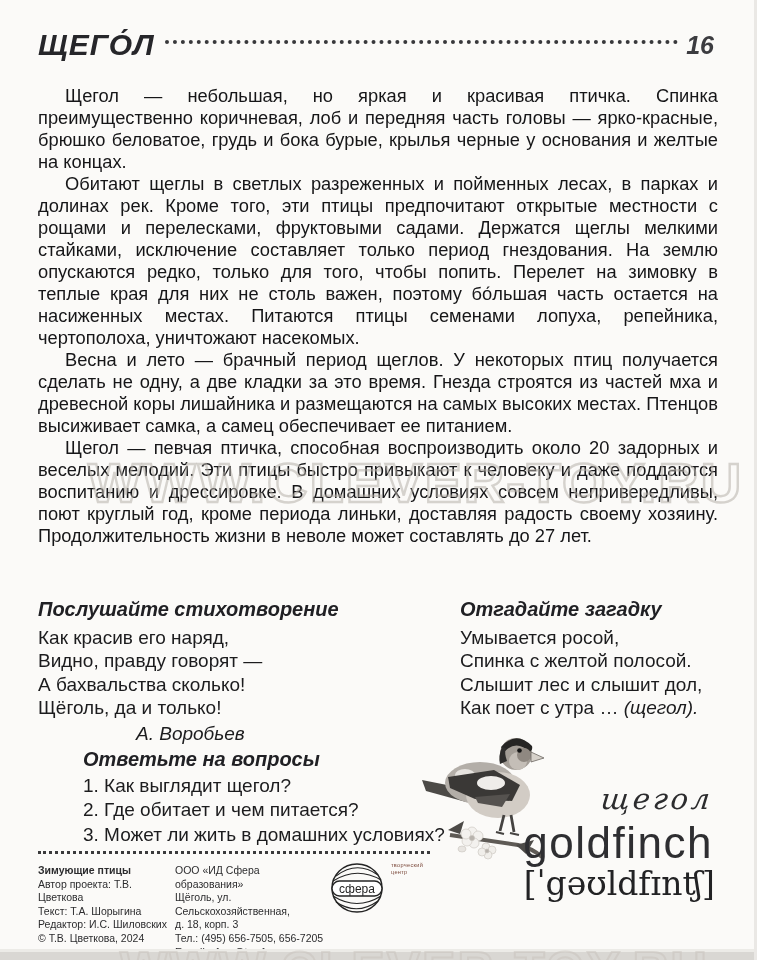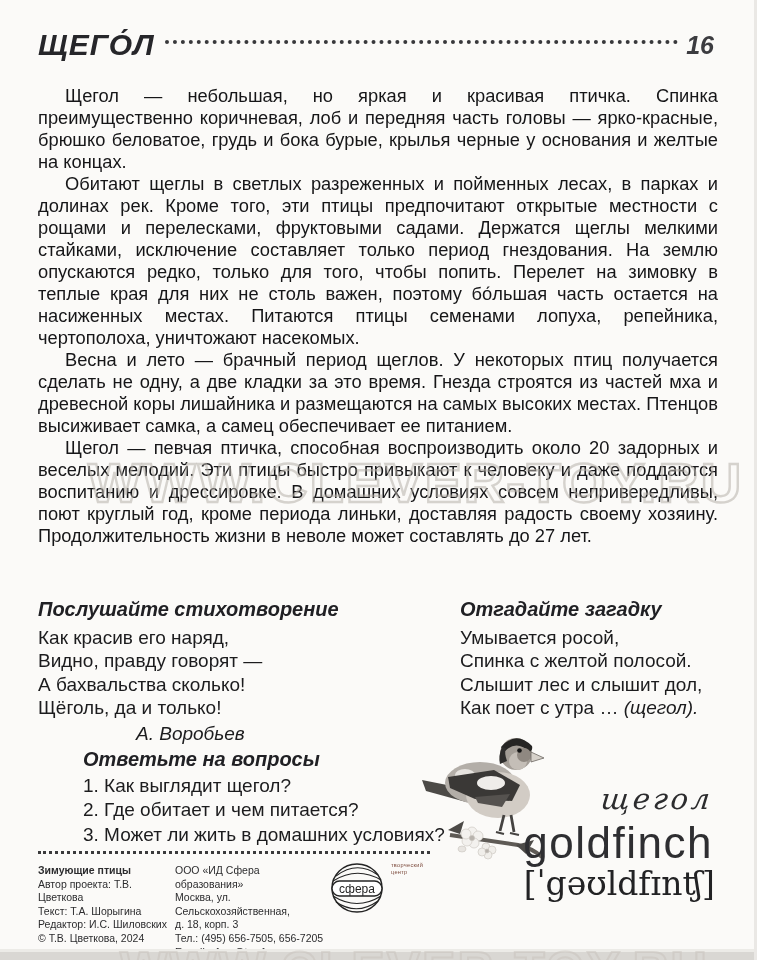--- a/index.html
+++ b/index.html
@@ -99,21 +99,21 @@
   <div class="footer">
     <div class="f-col1">
       <div class="f-series">Зимующие птицы</div>
       <div>Автор проекта: Т.В. Цветкова</div>
       <div>Текст: Т.А. Шорыгина</div>
       <div>Редактор: И.С. Шиловских</div>
       <div>© Т.В. Цветкова, 2024</div>
     </div>
     <div class="f-col2">
       <div>ООО «ИД Сфера образования»</div>
-      <div>Москва, ул. Сельскохозяйственная,</div>
+      <div>Щёголь, ул. Сельскохозяйственная,</div>
       <div>д. 18, корп. 3</div>
       <div>Тел.: (495) 656-7505, 656-7205</div>
       <div>E-mail: sfera@tc-sfera.ru</div>
     </div>
     <div class="f-logo">
       <svg width="58" height="52" viewBox="0 0 58 52">
         <ellipse cx="27" cy="26" rx="25" ry="24" fill="none" stroke="#242424" stroke-width="1.5"></ellipse>
         <path d="M6,14 Q27,-2 48,13" fill="none" stroke="#242424" stroke-width="1.2"></path>
         <path d="M3,19 Q27,4 51,18" fill="none" stroke="#242424" stroke-width="1.2"></path>
         <path d="M6,40 Q27,54 48,39" fill="none" stroke="#242424" stroke-width="1.2"></path>

